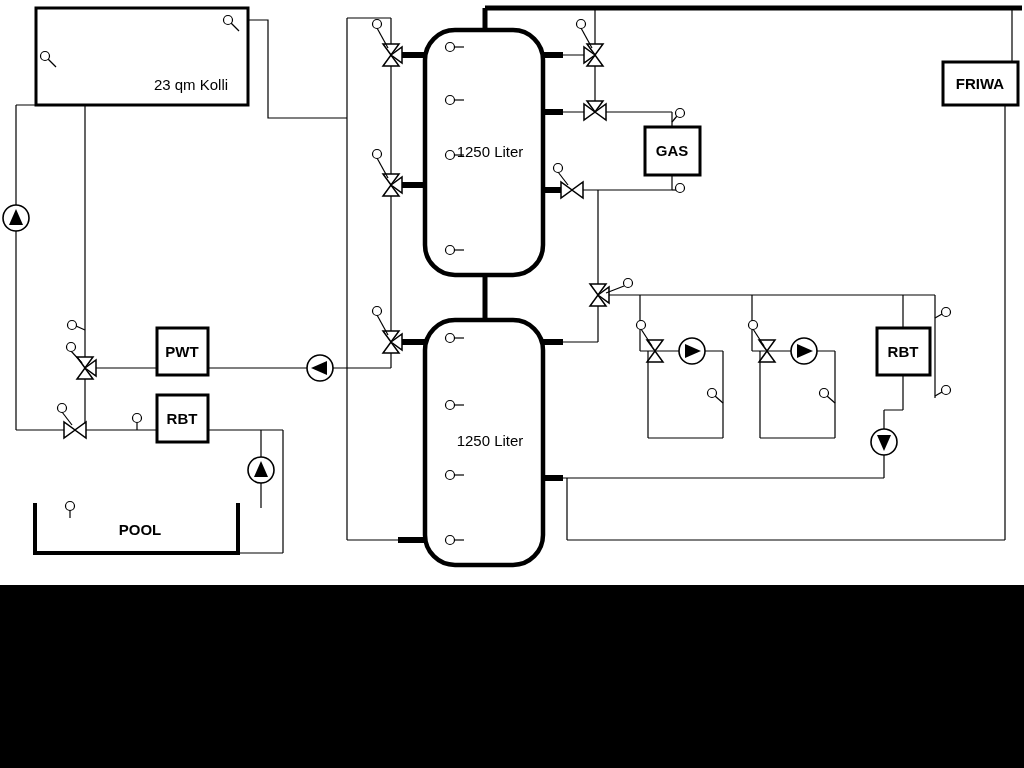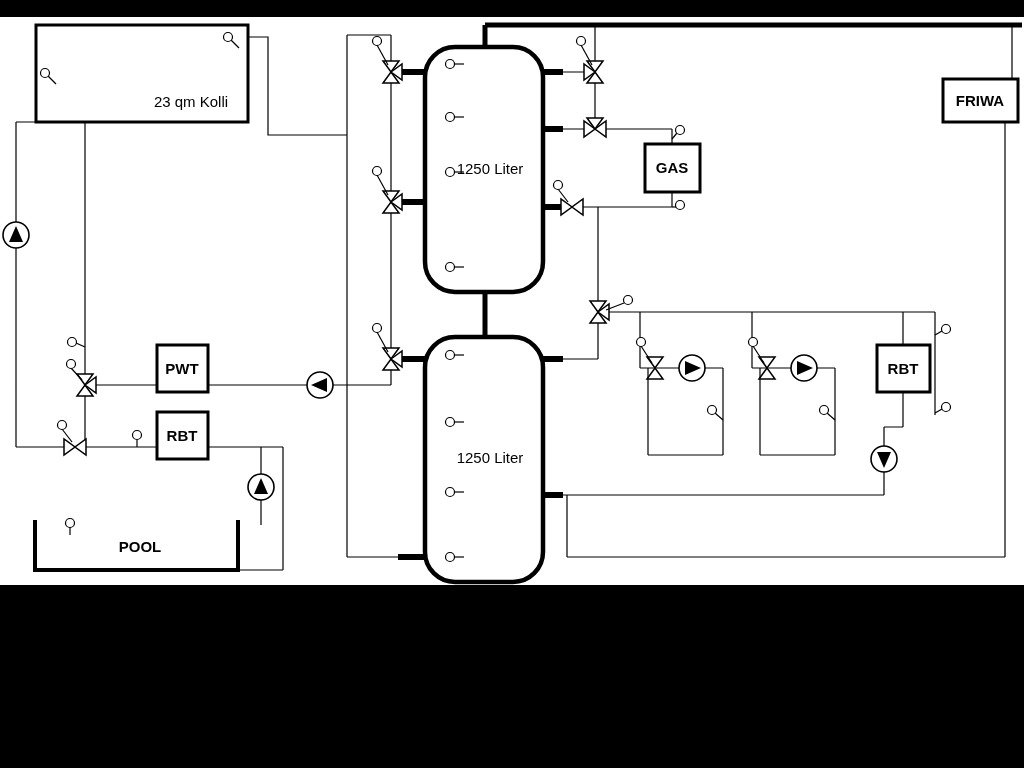--- a/index.html
+++ b/index.html
@@ -1,17 +1,17 @@
 <!DOCTYPE html>
 <html><head>
 <meta charset="utf-8">
 <style>
   html,body{margin:0;padding:0;background:#000;}
   #page{position:relative;width:1024px;height:768px;background:#000;overflow:hidden;}
-  #diagram-area{position:absolute;top:17px;left:0;width:1024px;height:585px;background:#fff;}
+  #diagram-area{position:absolute;top:0;left:0;width:1024px;height:585px;background:#fff;}
   #bottom-panel{position:absolute;top:585px;left:0;width:1024px;height:183px;background:#000;}
   .pipe-thin{stroke:#000;stroke-width:1.2;fill:none}
   .pipe-thick{stroke:#000;stroke-width:5;fill:none}
   .stub{stroke:#000;stroke-width:6;fill:none}
   .box{fill:#fff;stroke:#000;stroke-width:3}
   .tank{fill:#fff;stroke:#000;stroke-width:4.5}
   .lbl{font-family:"Liberation Sans",sans-serif;font-size:15px;fill:#000;text-anchor:middle}
   .lbl-b{font-weight:bold}
   .pump-body{fill:#fff;stroke:#000;stroke-width:1.6}
   .pump-tri{fill:#000;stroke:none}

